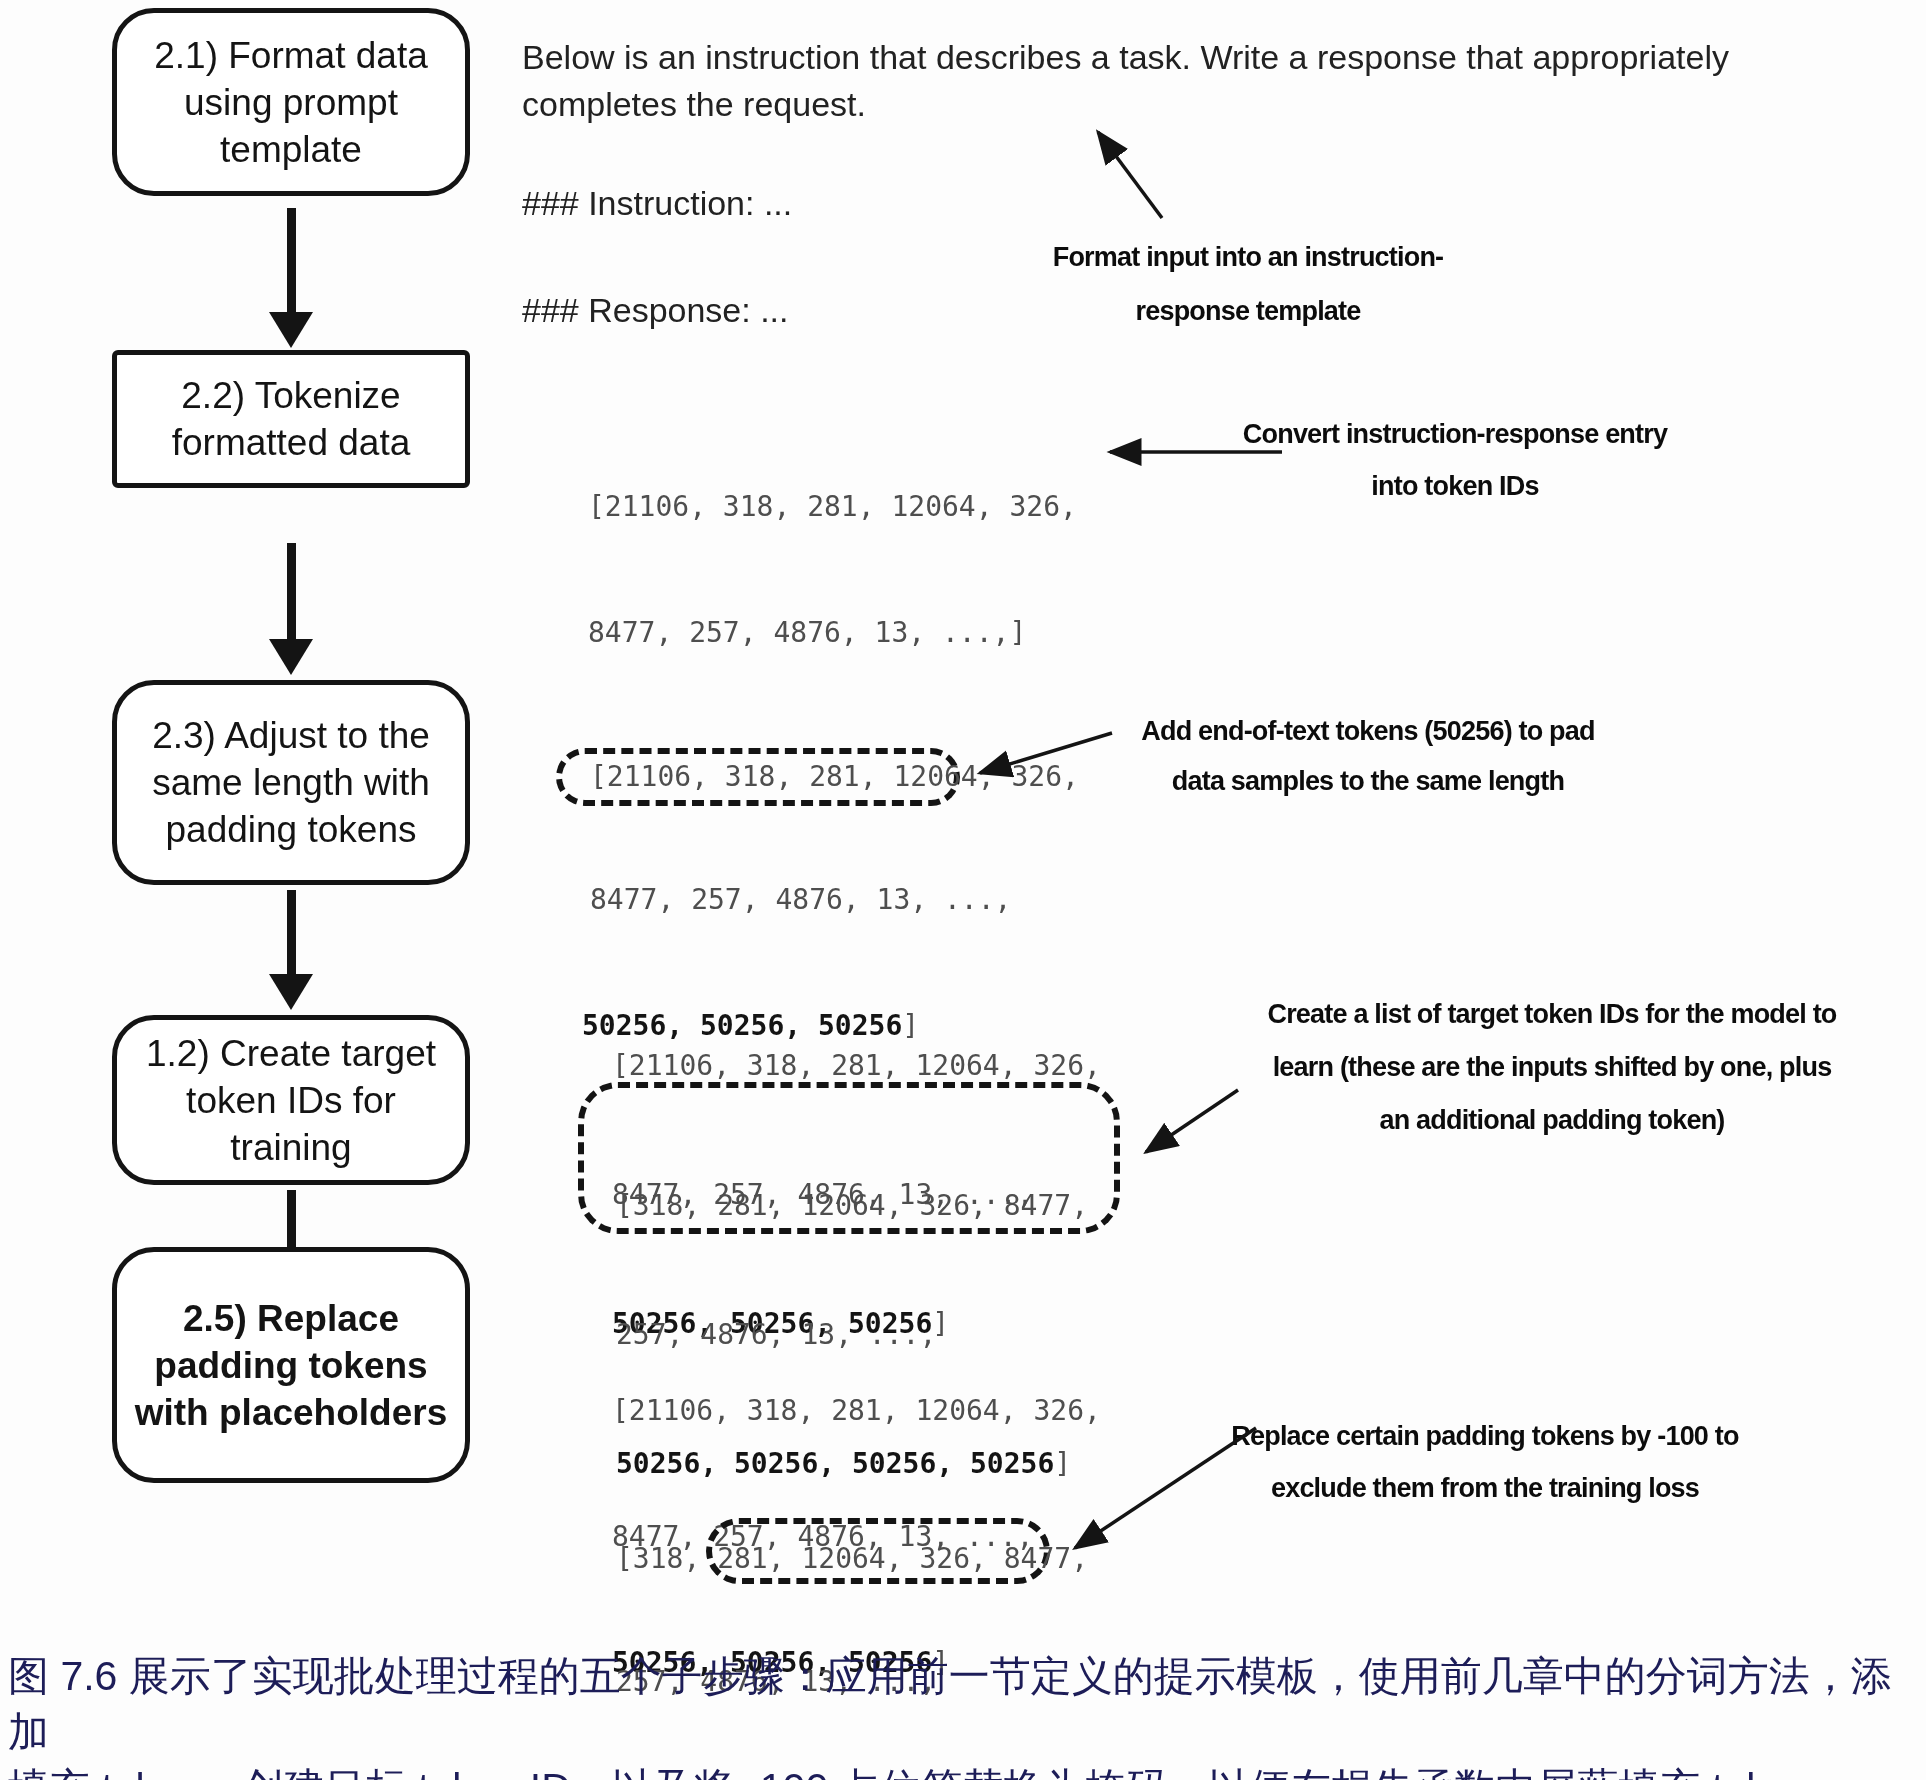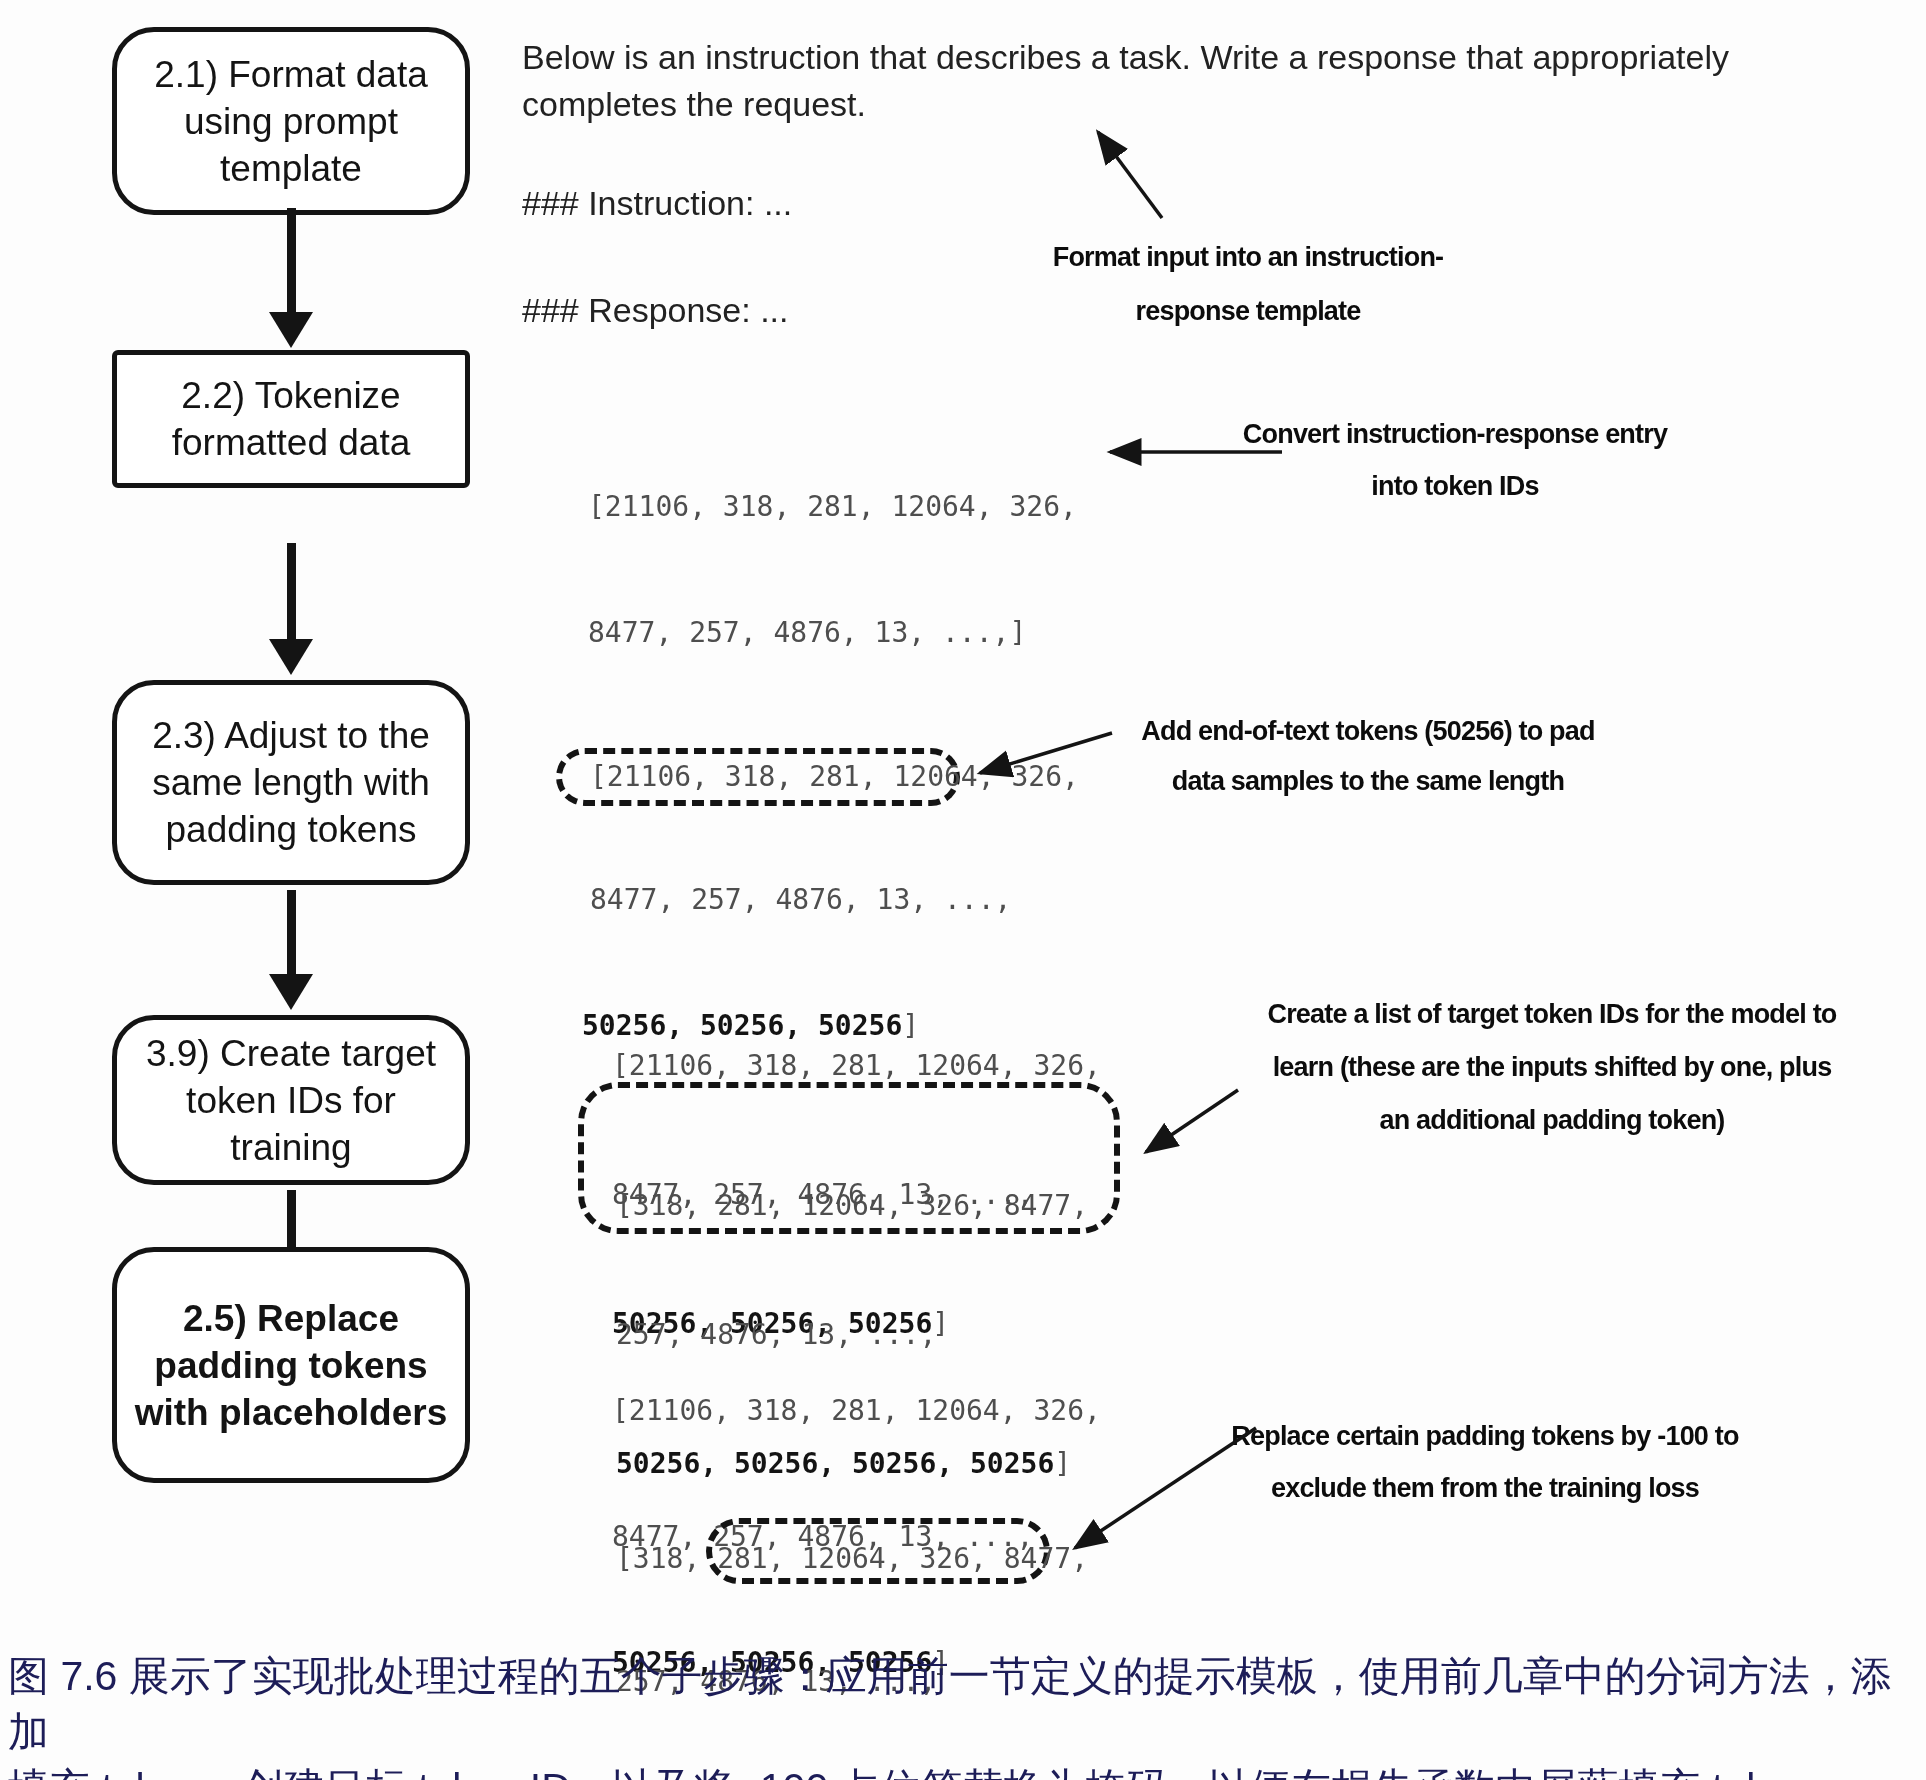--- a/index.html
+++ b/index.html
@@ -93,21 +93,21 @@
     font-size:41px;
     line-height:56px;
     color:#1d1d58;
   }
 </style>
 </head>
 <body>
 
 <div class="canvas">
 
-  <div class="fbox" style="top:27px;height:188px;">
+  <div class="fbox" style="top:8px;height:188px;">
     <div>2.1) Format data</div>
     <div>using prompt</div>
     <div>template</div>
   </div>
 
   <div class="varrow" style="top:208px;height:140px;">
     <div class="shaft"></div>
     <div class="head"></div>
   </div>
 
@@ -126,21 +126,21 @@
     <div>same length with</div>
     <div>padding tokens</div>
   </div>
 
   <div class="varrow" style="top:890px;height:120px;">
     <div class="shaft"></div>
     <div class="head"></div>
   </div>
 
   <div class="fbox" style="top:1015px;height:170px;">
-    <div>3.9) Create target</div>
+    <div>1.2) Create target</div>
     <div>token IDs for</div>
     <div>training</div>
   </div>
 
   <div class="varrow" style="top:1190px;height:125px;">
     <div class="shaft"></div>
     <div class="head"></div>
   </div>
 
   <div class="fbox" style="top:1247px;height:236px;font-weight:bold;">

